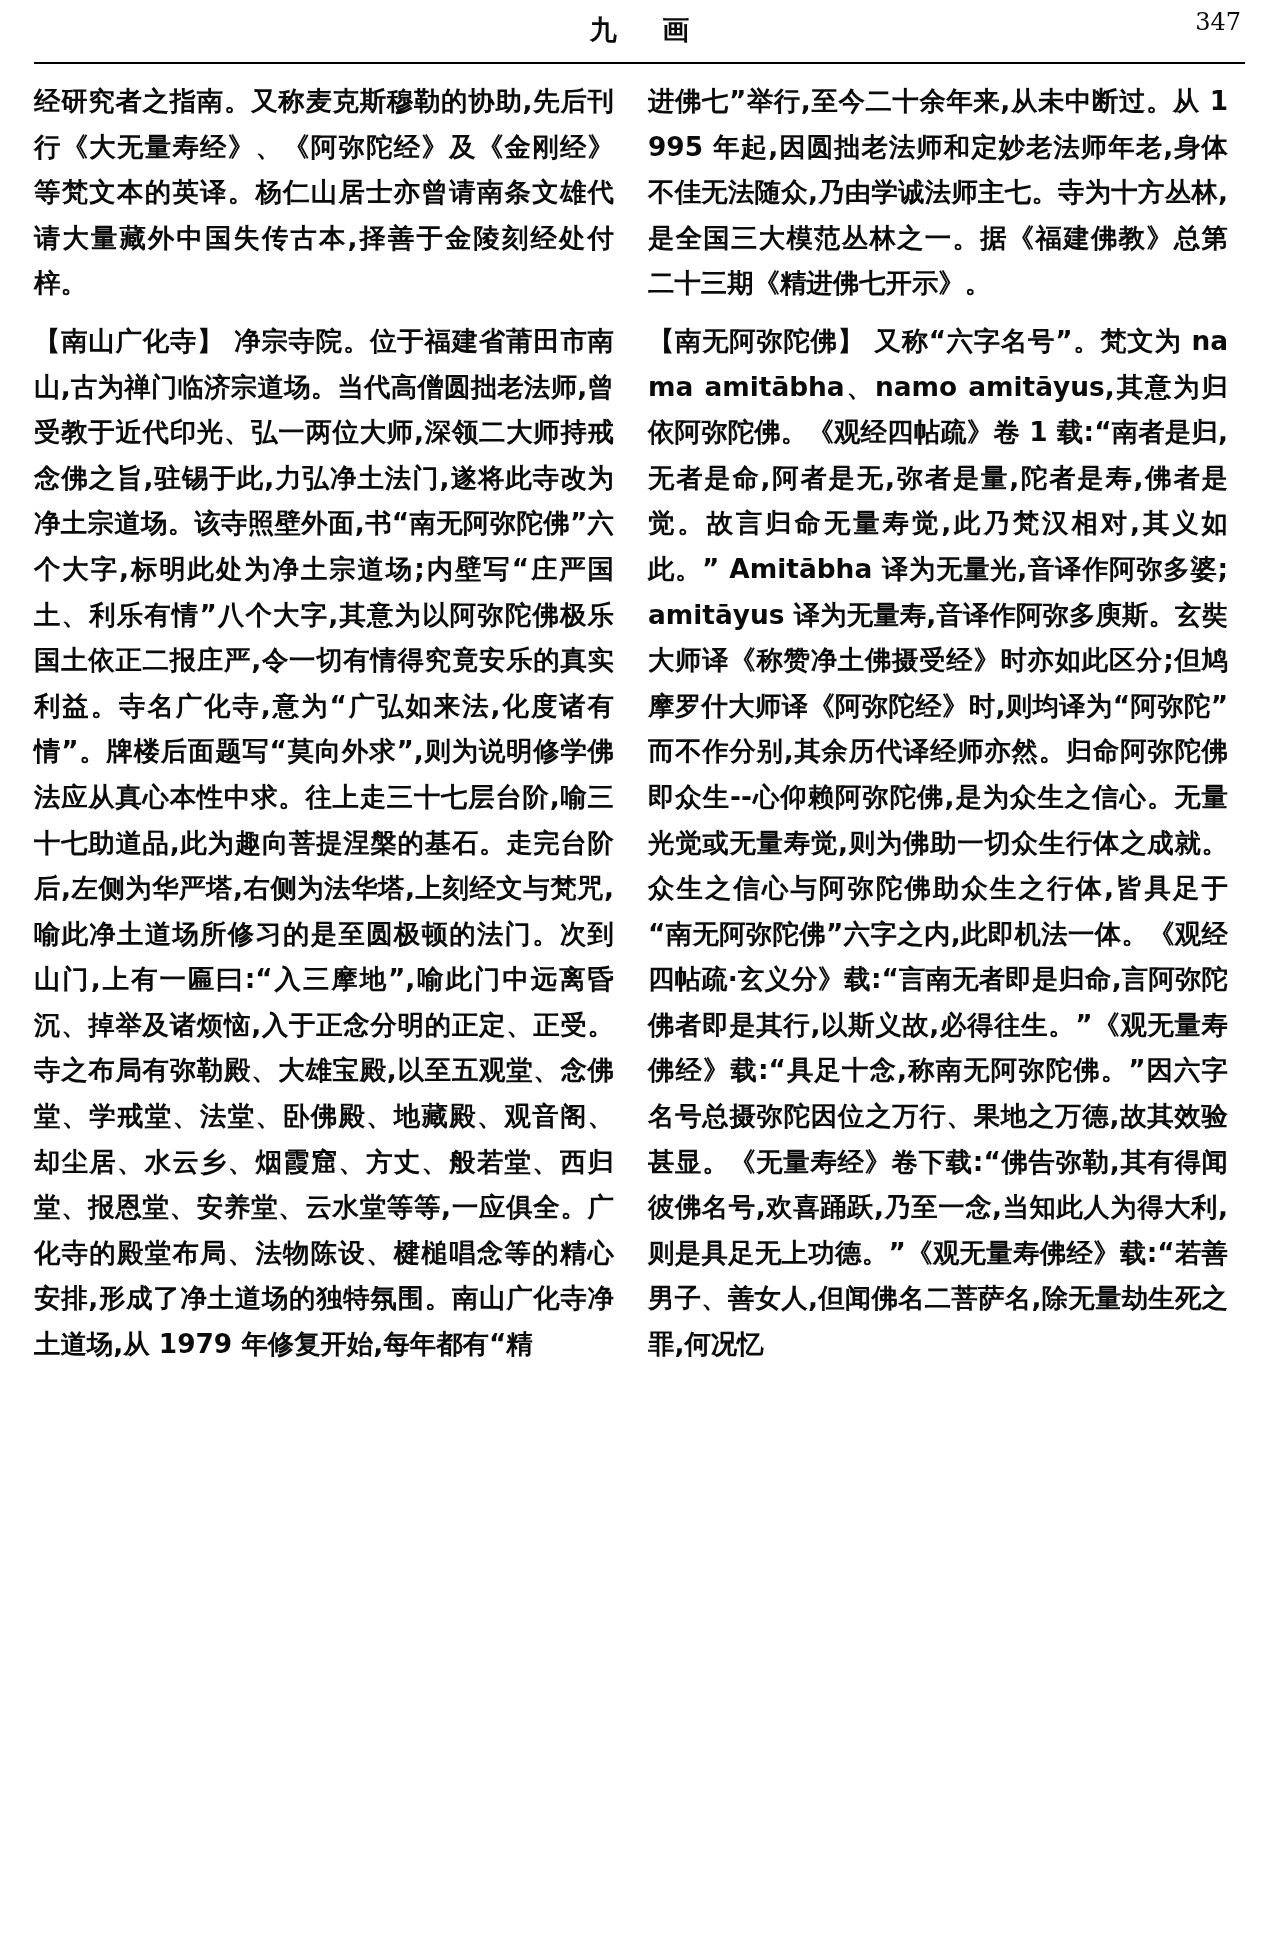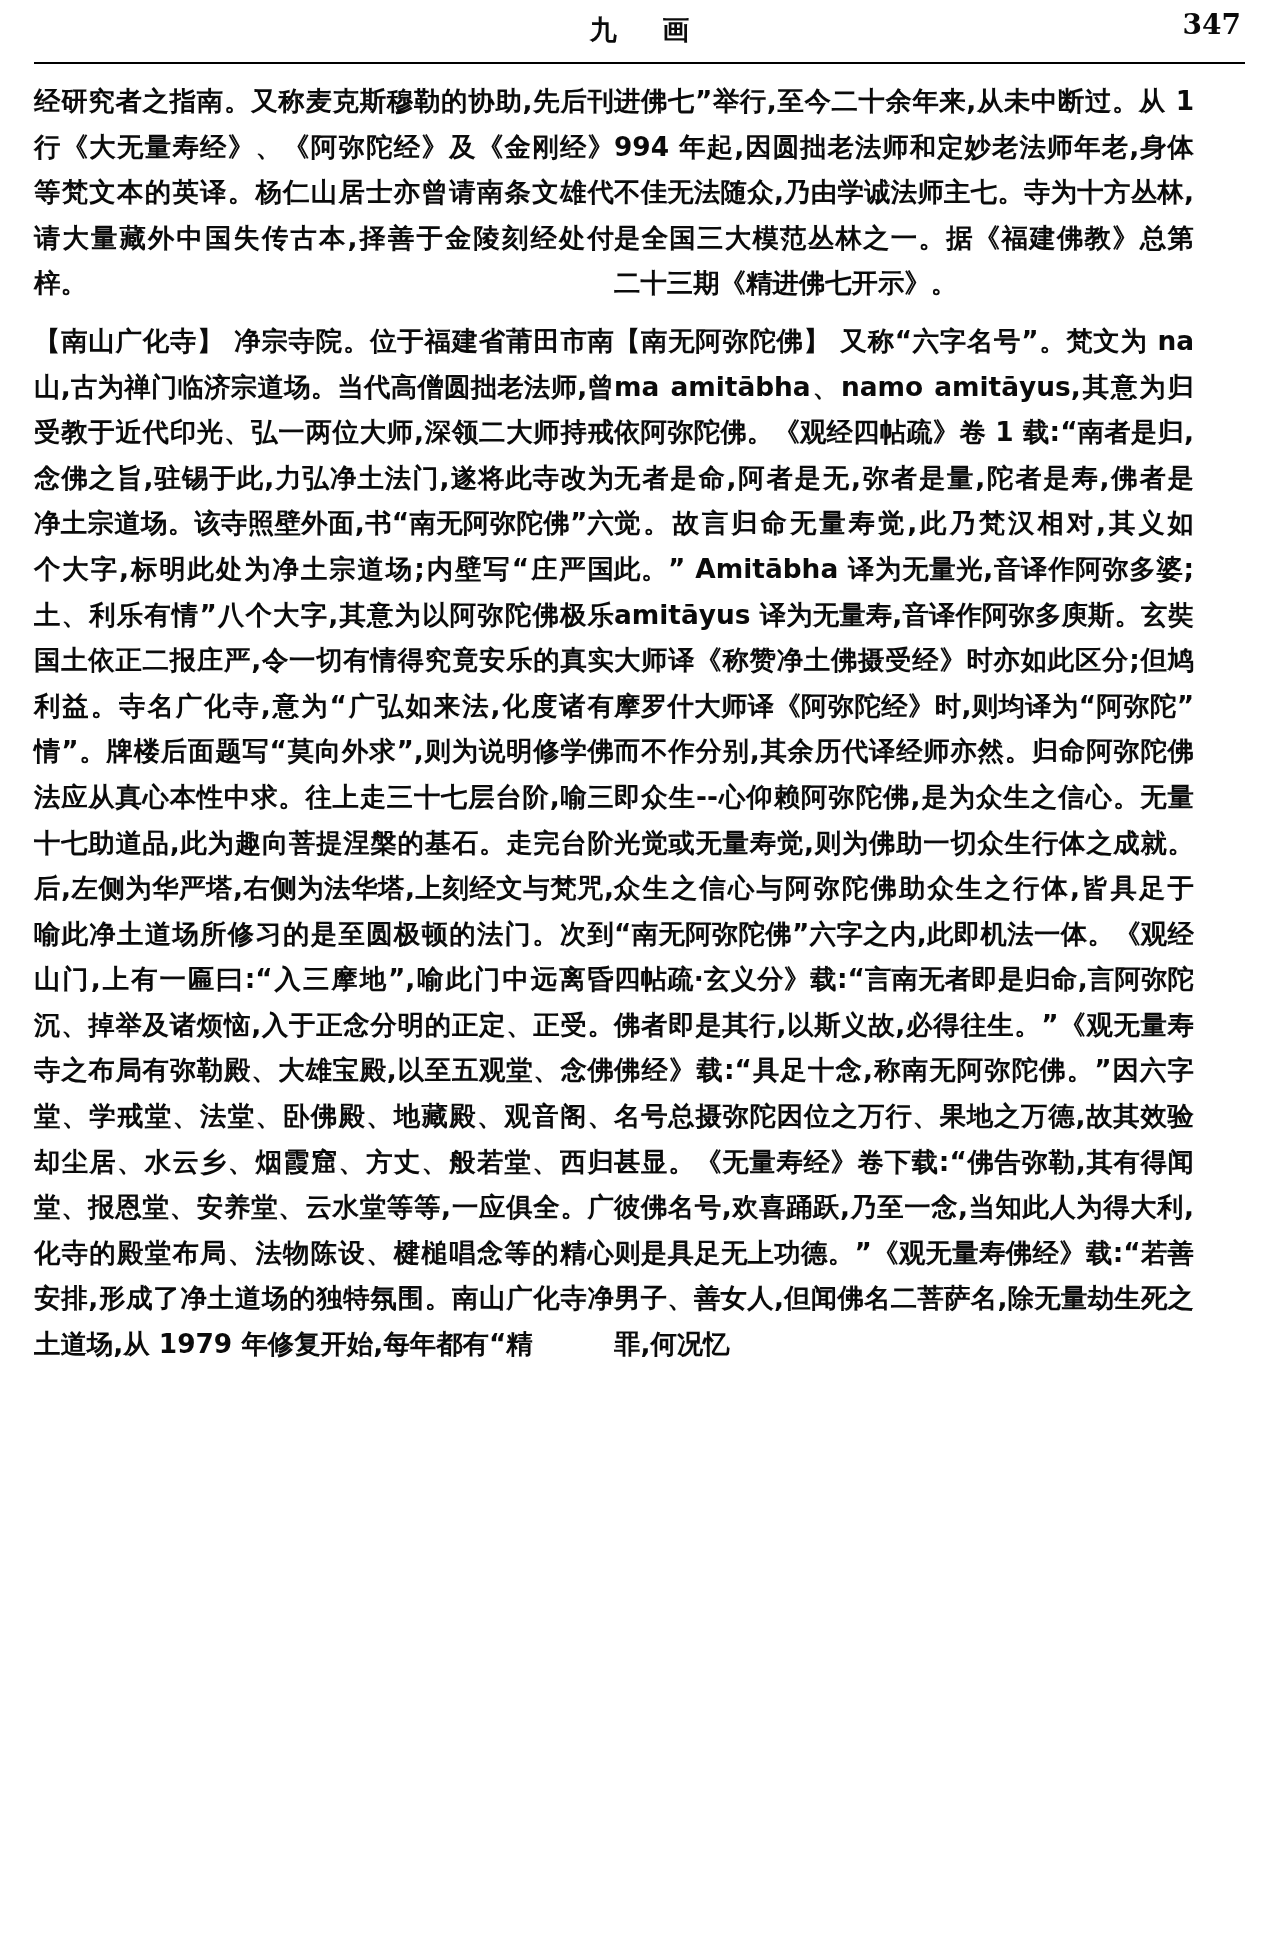--- a/index.html
+++ b/index.html
@@ -34,33 +34,34 @@
     font-size: 27px;
     font-weight: bold;
     letter-spacing: 18px;
     text-indent: 18px;
     font-family: "DejaVu Serif", "Liberation Serif", serif;
   }
   .header-page {
     position: absolute;
     right: 4px;
     top: 0px;
-    font-size: 28px;
-    font-weight: bold;
+    font-size: 24px;
+    font-weight: normal;
     font-family: "DejaVu Serif", "Liberation Serif", serif;
   }
   .rule {
     border: none;
     border-top: 2.5px solid #000;
     margin: 2px 0 0 0;
     height: 0;
   }
   
   .columns {
     display: flex;
+    gap: 34px;
     margin-top: 14px;
     align-items: flex-end;
   }
   .col {
     width: 580px;
     flex: 0 0 580px;
   }
   p.para {
     margin: 0;
     font-size: 26.4px;
@@ -91,18 +92,18 @@
   <hr class="rule">
 
   <div class="columns">
 
     <div class="col">
       <p class="para">经研究者之指南。又称麦克斯穆勒的协助,先后刊行《大无量寿经》、《阿弥陀经》及《金刚经》等梵文本的英译。杨仁山居士亦曾请南条文雄代请大量藏外中国失传古本,择善于金陵刻经处付梓。</p>
       <p class="para entry-head">【南山广化寺】 净宗寺院。位于福建省莆田市南山,古为禅门临济宗道场。当代高僧圆拙老法师,曾受教于近代印光、弘一两位大师,深领二大师持戒念佛之旨,驻锡于此,力弘净土法门,遂将此寺改为净土宗道场。该寺照壁外面,书“南无阿弥陀佛”六个大字,标明此处为净土宗道场;内壁写“庄严国土、利乐有情”八个大字,其意为以阿弥陀佛极乐国土依正二报庄严,令一切有情得究竟安乐的真实利益。寺名广化寺,意为“广弘如来法,化度诸有情”。牌楼后面题写“莫向外求”,则为说明修学佛法应从真心本性中求。往上走三十七层台阶,喻三十七助道品,此为趣向菩提涅槃的基石。走完台阶后,左侧为华严塔,右侧为法华塔,上刻经文与梵咒,喻此净土道场所修习的是至圆极顿的法门。次到山门,上有一匾曰:“入三摩地”,喻此门中远离昏沉、掉举及诸烦恼,入于正念分明的正定、正受。寺之布局有弥勒殿、大雄宝殿,以至五观堂、念佛堂、学戒堂、法堂、卧佛殿、地藏殿、观音阁、却尘居、水云乡、烟霞窟、方丈、般若堂、西归堂、报恩堂、安养堂、云水堂等等,一应俱全。广化寺的殿堂布局、法物陈设、楗槌唱念等的精心安排,形成了净土道场的独特氛围。南山广化寺净土道场,从 1979 年修复开始,每年都有“精</p>
     </div>
 
     <div class="col">
-      <p class="para">进佛七”举行,至今二十余年来,从未中断过。从 1994 年起,因圆拙老法师和定妙老法师年老,身体不佳无法随众,乃由学诚法师主七。寺为十方丛林,是全国三大模范丛林之一。据《福建佛教》总第二十三期《精进佛七开示》。</p>
+      <p class="para">进佛七”举行,至今二十余年来,从未中断过。从 1995 年起,因圆拙老法师和定妙老法师年老,身体不佳无法随众,乃由学诚法师主七。寺为十方丛林,是全国三大模范丛林之一。据《福建佛教》总第二十三期《精进佛七开示》。</p>
       <p class="para entry-head">【南无阿弥陀佛】 又称“六字名号”。梵文为 nama amitābha、namo amitāyus,其意为归依阿弥陀佛。《观经四帖疏》卷 1 载:“南者是归,无者是命,阿者是无,弥者是量,陀者是寿,佛者是觉。故言归命无量寿觉,此乃梵汉相对,其义如此。” Amitābha 译为无量光,音译作阿弥多婆;amitāyus 译为无量寿,音译作阿弥多庾斯。玄奘大师译《称赞净土佛摄受经》时亦如此区分;但鸠摩罗什大师译《阿弥陀经》时,则均译为“阿弥陀”而不作分别,其余历代译经师亦然。归命阿弥陀佛即众生--心仰赖阿弥陀佛,是为众生之信心。无量光觉或无量寿觉,则为佛助一切众生行体之成就。众生之信心与阿弥陀佛助众生之行体,皆具足于“南无阿弥陀佛”六字之内,此即机法一体。《观经四帖疏·玄义分》载:“言南无者即是归命,言阿弥陀佛者即是其行,以斯义故,必得往生。”《观无量寿佛经》载:“具足十念,称南无阿弥陀佛。”因六字名号总摄弥陀因位之万行、果地之万德,故其效验甚显。《无量寿经》卷下载:“佛告弥勒,其有得闻彼佛名号,欢喜踊跃,乃至一念,当知此人为得大利,则是具足无上功德。”《观无量寿佛经》载:“若善男子、善女人,但闻佛名二菩萨名,除无量劫生死之罪,何况忆</p>
     </div>
 
   </div>
 </div>
 
 </body></html>

